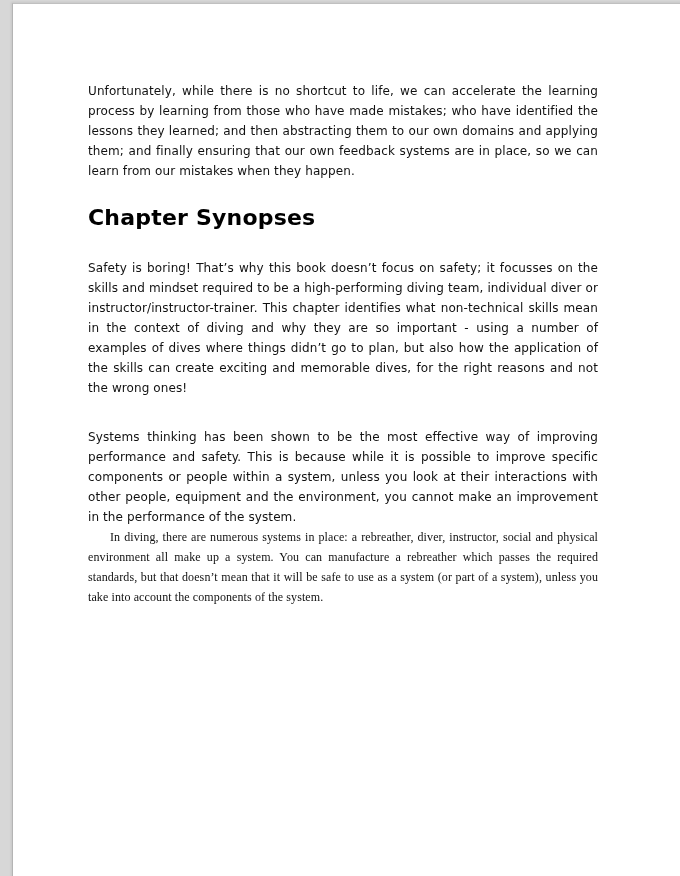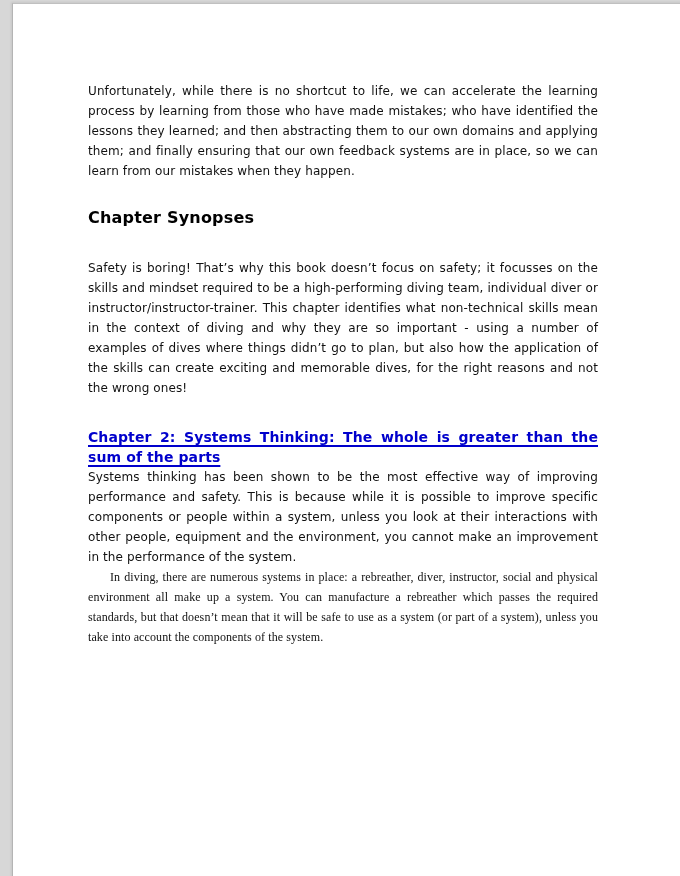--- a/index.html
+++ b/index.html
@@ -36,21 +36,21 @@
     font-size: 12px;
     line-height: 20px;
     color: var(--body-color, #111111);
     text-align: justify;
     letter-spacing: 0.1px;
   }
 
   .section-heading {
     width: 510px;
     margin: 24px 0 27px 0;
-    font-size: 16px;
+    font-size: 22px;
     line-height: 26px;
     font-weight: bold;
     color: var(--heading-color, #000000);
     letter-spacing: 0.2px;
   }
 
   .chapter-link {
     display: block;
     width: 510px;
     font-size: 14px;
@@ -78,19 +78,18 @@
 
     <p class="body-text">Unfortunately, while there is no shortcut to life, we can accelerate the learning process by learning from those who have made mistakes; who have identified the lessons they learned; and then abstracting them to our own domains and applying them; and finally ensuring that our own feedback systems are in place, so we can learn from our mistakes when they happen.</p>
 
     <h1 class="section-heading">Chapter Synopses</h1>
 
     <section class="chapter-section">
       <p class="body-text">Safety is boring! That’s why this book doesn’t focus on safety; it focusses on the skills and mindset required to be a high-performing diving team, individual diver or instructor/instructor-trainer. This chapter identifies what non-technical skills mean in the context of diving and why they are so important - using a number of examples of dives where things didn’t go to plan, but also how the application of the skills can create exciting and memorable dives, for the right reasons and not the wrong ones!</p>
     </section>
 
     <section class="chapter-section">
-      <a href="#" class="chapter-link">Chapter 2: Systems Thinking: The whole is greater than the sum of the parts</a>
       <p class="body-text">Systems thinking has been shown to be the most effective way of improving performance and safety. This is because while it is possible to improve specific components or people within a system, unless you look at their interactions with other people, equipment and the environment, you cannot make an improvement in the performance of the system.</p>
       <p class="body-text indent-first">In diving, there are numerous systems in place: a rebreather, diver, instructor, social and physical environment all make up a system. You can manufacture a rebreather which passes the required standards, but that doesn’t mean that it will be safe to use as a system (or part of a system), unless you take into account the components of the system.</p>
     </section>
 
   </div>
 </div>
 
 </body></html>

